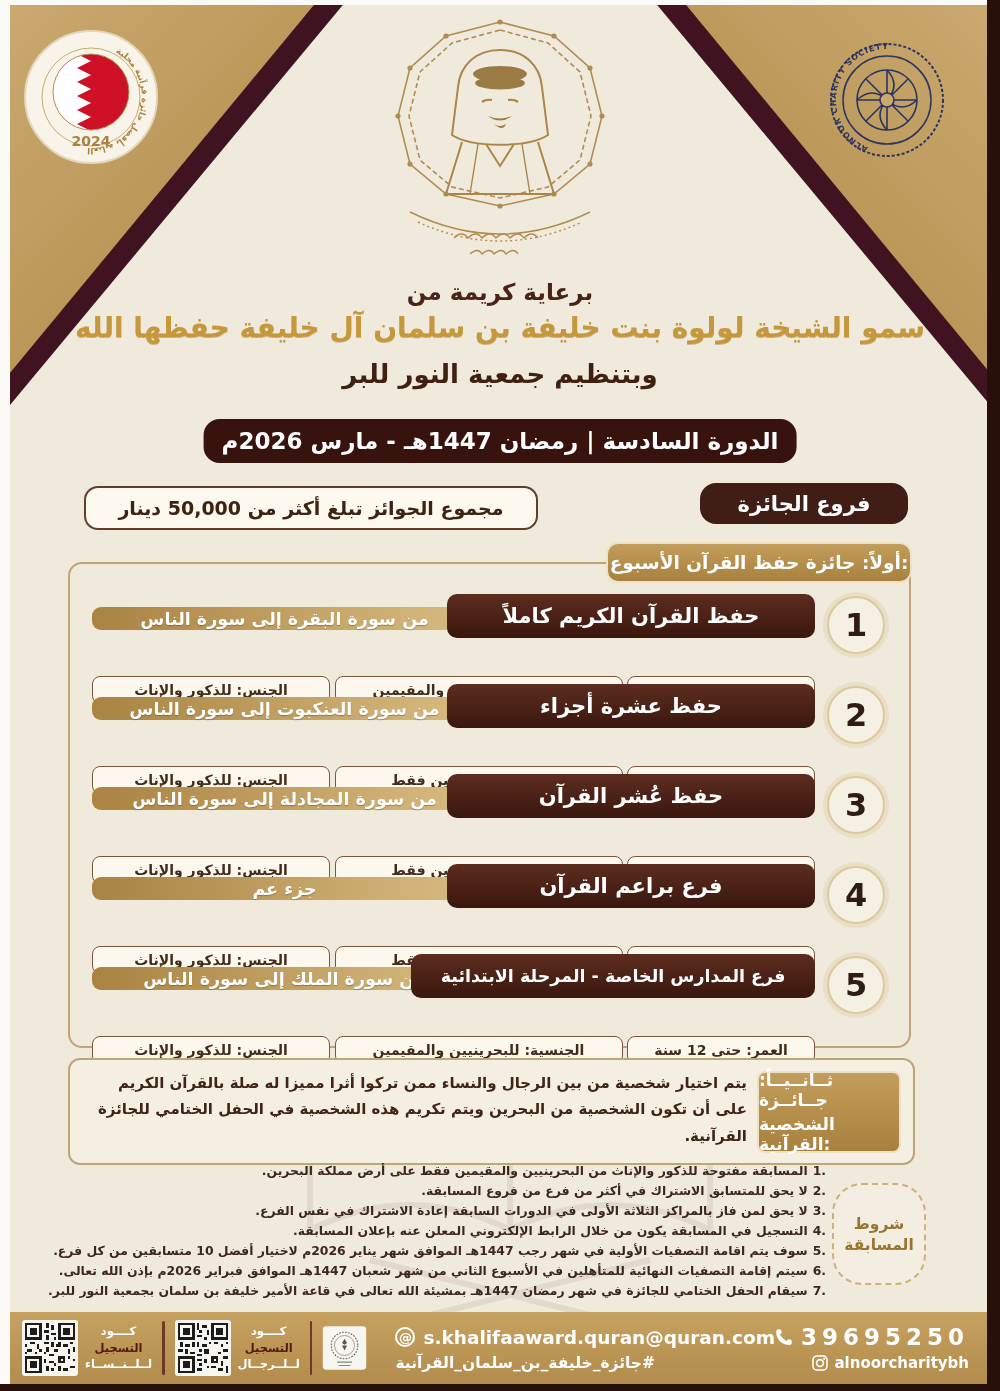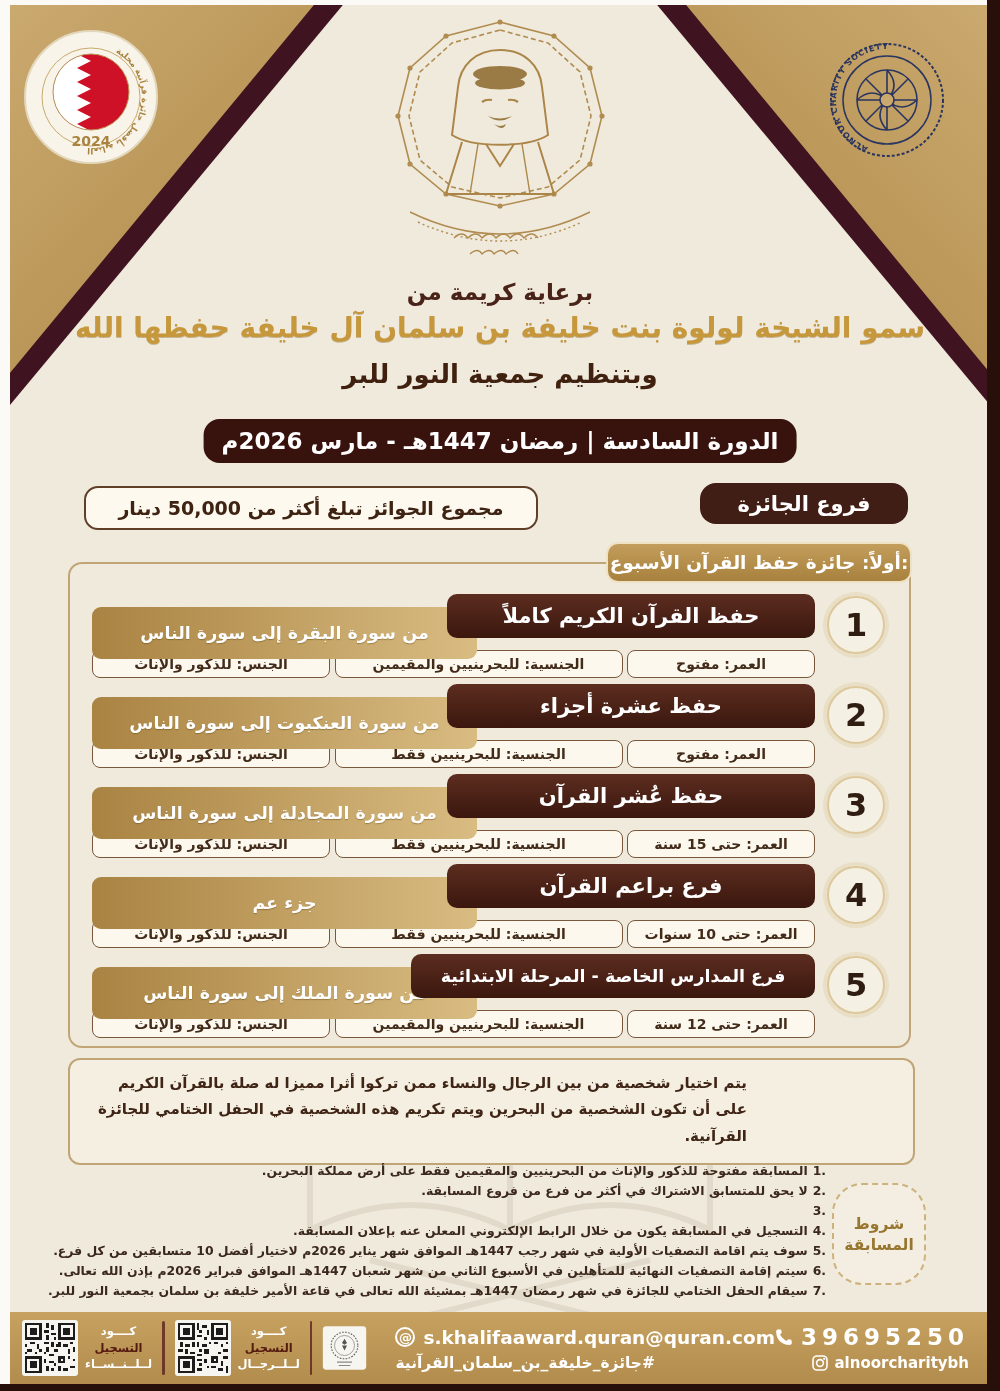--- a/index.html
+++ b/index.html
@@ -49,29 +49,29 @@
            border-radius:14px;z-index:2;padding-top:30px;box-sizing:border-box;}
   .mrow{position:relative;height:90px;direction:rtl;}
   .ncircle{position:absolute;right:24px;top:2px;width:54px;height:54px;border-radius:50%;
            border:2px solid #ddc89b;box-shadow:0 0 0 4px rgba(221,200,155,.35);
            color:#2f1d12;font-size:32px;font-weight:bold;display:flex;align-items:center;
            justify-content:center;background:rgba(250,246,236,.5);}
   .rtitle{position:absolute;right:94px;top:0;width:368px;height:44px;border-radius:10px;
           background:linear-gradient(180deg,#5d2d20,#3a170e);color:#fff;font-size:21px;
           font-weight:bold;display:flex;align-items:center;justify-content:center;z-index:2;}
   .mrow:nth-of-type(5) .rtitle{width:404px;font-size:17.5px;}
-  .rgold{position:absolute;left:22px;top:13px;width:385px;height:52px;border-radius:9px;
+  .rgold{position:absolute;left:22px;top:13px;width:385px;height:23px;border-radius:9px;
          background:linear-gradient(90deg,#a98342,#d9bc82);color:#fff;font-size:17.5px;
          font-weight:bold;display:flex;align-items:center;justify-content:center;z-index:1;
          text-shadow:0 1px 1px rgba(90,60,10,.4);}
   .rdetails{position:absolute;top:56px;right:94px;left:22px;display:flex;
             justify-content:space-between;direction:rtl;}
   .dbox{height:28px;background:#fcf8ee;border:1.5px solid #7a573a;border-radius:8px;
         color:#432b1a;font-size:14px;font-weight:bold;display:flex;align-items:center;
-        justify-content:center;box-sizing:border-box;}
+        justify-content:center;box-sizing:border-box;margin-top:26px;}
   .d-age{width:188px;} .d-nat{width:288px;} .d-gen{width:238px;}
   
   .s2box{left:68px;top:1058px;width:843px;height:103px;border:2px solid #c0a577;
          border-radius:12px;background:#f5efe2;z-index:2;}
   .s2badge{position:absolute;right:12px;top:11px;width:140px;height:78px;
            border:2px solid #eee1c4;background:linear-gradient(180deg,#c39d5b,#a8813e);
            border-radius:8px;color:#fff;font-weight:bold;display:flex;flex-direction:column;
            align-items:center;justify-content:center;gap:4px;font-size:17px;}
   .s2para{position:absolute;top:10px;right:166px;left:22px;direction:rtl;text-align:right;
           color:#3f2516;font-size:15px;font-weight:bold;line-height:1.75;}
@@ -263,20 +263,24 @@
     <div class="rgold">من سورة الملك إلى سورة الناس</div>
     <div class="rdetails">
       <div class="dbox d-age">العمر: حتى 12 سنة</div>
       <div class="dbox d-nat">الجنسية: للبحرينيين والمقيمين</div>
       <div class="dbox d-gen">الجنس: للذكور والإناث</div>
     </div>
   </div>
 </div>
 
 <div class="abs s2box">
+  <div class="s2badge">
+    <span>ثــانــيــاً: جــائــزة</span>
+    <span>الشخصية القرآنية:</span>
+  </div>
   <div class="s2para">يتم اختيار شخصية من بين الرجال والنساء ممن تركوا أثرا مميزا له صلة بالقرآن الكريم على أن تكون الشخصية من البحرين ويتم تكريم هذه الشخصية في الحفل الختامي للجائزة القرآنية.</div>
 </div>
 
 <div class="abs watermark">
   <svg viewBox="0 0 520 310" width="520" height="310">
     <g fill="none" stroke="#7a6440" stroke-width="6">
       <path d="M60,120 Q160,60 260,110 Q360,60 460,120 L460,200 Q360,150 260,200 Q160,150 60,200 Z"></path>
       <path d="M260,110 V200"></path>
       <path d="M120,230 L400,300 M400,230 L120,300"></path>
     </g>
@@ -291,20 +295,21 @@
   <div class="citem">
     <span class="cnum">1.</span>
     <span>المسابقة مفتوحة للذكور والإناث من البحرينيين والمقيمين فقط على أرض مملكة البحرين.</span>
   </div>
   <div class="citem">
     <span class="cnum">2.</span>
     <span>لا يحق للمتسابق الاشتراك في أكثر من فرع من فروع المسابقة.</span>
   </div>
   <div class="citem">
     <span class="cnum">3.</span>
+    <span>لا يحق لمن فاز بالمراكز الثلاثة الأولى في الدورات السابقة إعادة الاشتراك في نفس الفرع.</span>
   </div>
   <div class="citem">
     <span class="cnum">4.</span>
     <span>التسجيل في المسابقة يكون من خلال الرابط الإلكتروني المعلن عنه بإعلان المسابقة.</span>
   </div>
   <div class="citem">
     <span class="cnum">5.</span>
     <span>سوف يتم اقامة التصفيات الأولية في شهر رجب 1447هـ الموافق شهر يناير 2026م لاختيار أفضل 10 متسابقين من كل فرع.</span>
   </div>
   <div class="citem">

